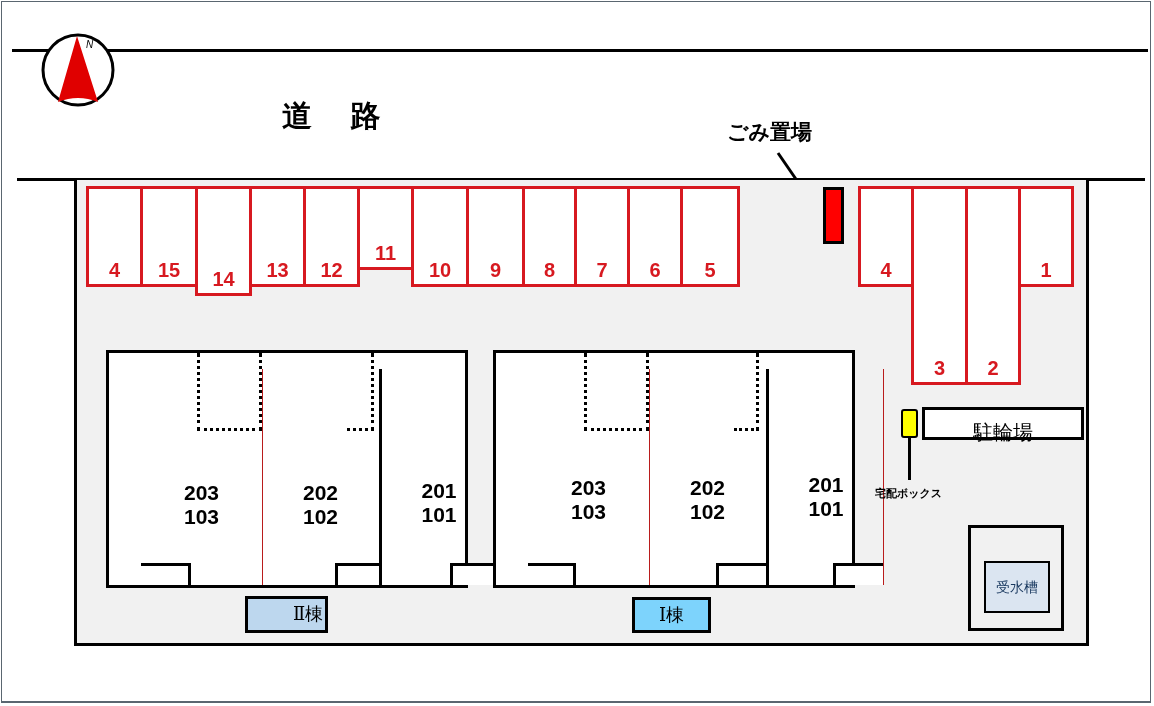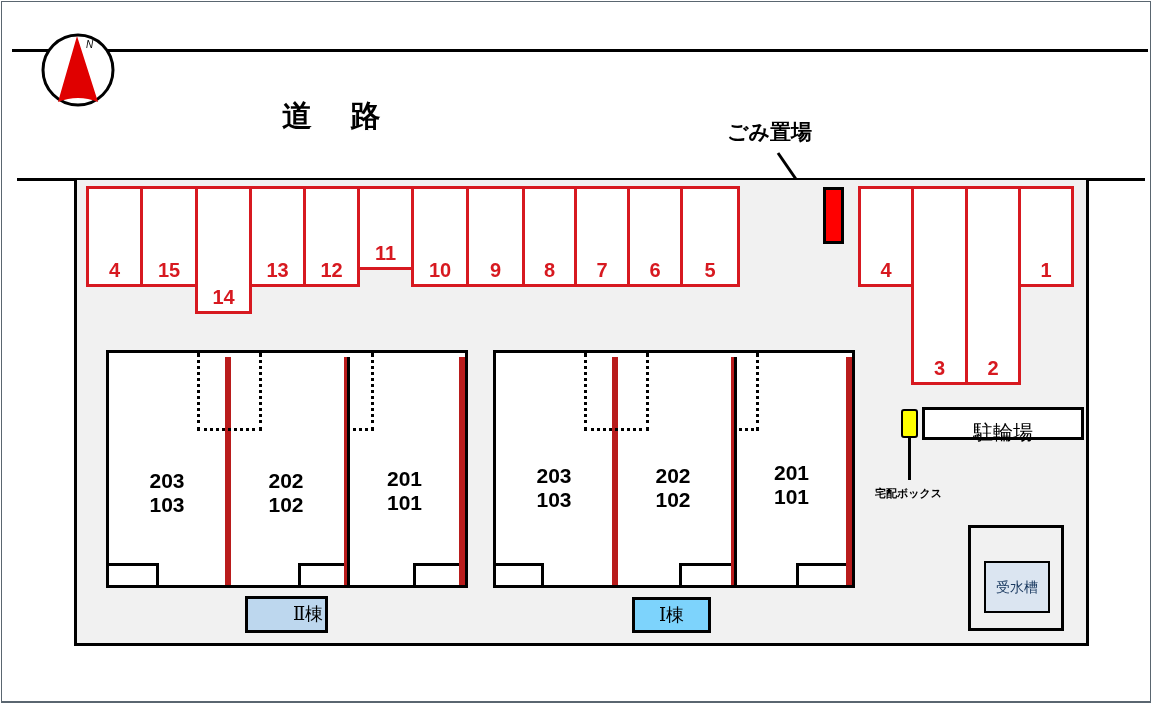--- a/index.html
+++ b/index.html
@@ -5,21 +5,21 @@
   html,body{margin:0;padding:0;}
   body{width:1154px;height:706px;position:relative;background:#fff;font-family:"DejaVu Sans","Liberation Sans",sans-serif;overflow:hidden;}
   .frame{position:absolute;left:1px;top:1px;width:1150px;height:702px;border:1px solid #5a6670;border-bottom:2px solid #5a6670;box-sizing:border-box;}
   .abs{position:absolute;}
   .hline{position:absolute;height:3px;background:#000;}
   .road-label{position:absolute;left:282px;top:96px;font-size:30px;font-weight:bold;letter-spacing:14px;color:#000;}
   .lot{position:absolute;left:74px;top:180px;width:1015px;height:466px;background:#f1f1f1;border:3px solid #000;border-top:none;box-sizing:border-box;}
   .stall{position:absolute;background:#fff;border:3px solid #d71920;box-sizing:border-box;color:#d71920;font-weight:bold;font-size:20px;font-family:"Liberation Sans",sans-serif;text-align:center;}
   .stall span{position:absolute;left:0;right:0;bottom:2px;}
   .bldg{position:absolute;background:#fff;border:3px solid #000;box-sizing:border-box;}
-  .unit{position:absolute;top:4px;bottom:0;border-right:6px solid #b91c1c;box-sizing:border-box;}
+  .unit{position:absolute;top:16px;bottom:0;border-right:1px solid #b91c1c;box-sizing:border-box;margin-left:32px;}
   .unit:last-child{border-right:none;}
   .unit-label{position:absolute;left:0;right:0;text-align:center;font-size:21px;font-weight:bold;line-height:24px;font-family:"Liberation Sans",sans-serif;color:#000;}
   .dot{position:absolute;border:3px dotted #000;border-top:none;box-sizing:border-box;}
   .door{position:absolute;bottom:0;height:22px;border:3px solid #000;border-bottom:none;box-sizing:border-box;background:#fff;}
   .tag{position:absolute;border:3px solid #000;box-sizing:border-box;text-align:center;font-size:18px;line-height:29px;font-family:"DejaVu Serif","Liberation Serif",serif;}
 </style>
 </head>
 <body>
 
 <div class="frame"></div>
@@ -44,21 +44,21 @@
 
 <div class="lot"></div>
 
 <div id="toprow">
     <div class="stall" style="left: 86px; top: 186px; width: 57px; height: 101px;">
       <span>4</span>
     </div>
     <div class="stall" style="left: 140px; top: 186px; width: 58px; height: 101px;">
       <span>15</span>
     </div>
-    <div class="stall" style="left: 195px; top: 186px; width: 57px; height: 128px;">
+    <div class="stall" style="left: 195px; top: 186px; width: 57px; height: 110px;">
       <span>14</span>
     </div>
     <div class="stall" style="left: 249px; top: 186px; width: 57px; height: 101px;">
       <span>13</span>
     </div>
     <div class="stall" style="left: 303px; top: 186px; width: 57px; height: 101px;">
       <span>12</span>
     </div>
     <div class="stall" style="left: 357px; top: 186px; width: 57px; height: 84px;">
       <span>11</span>

